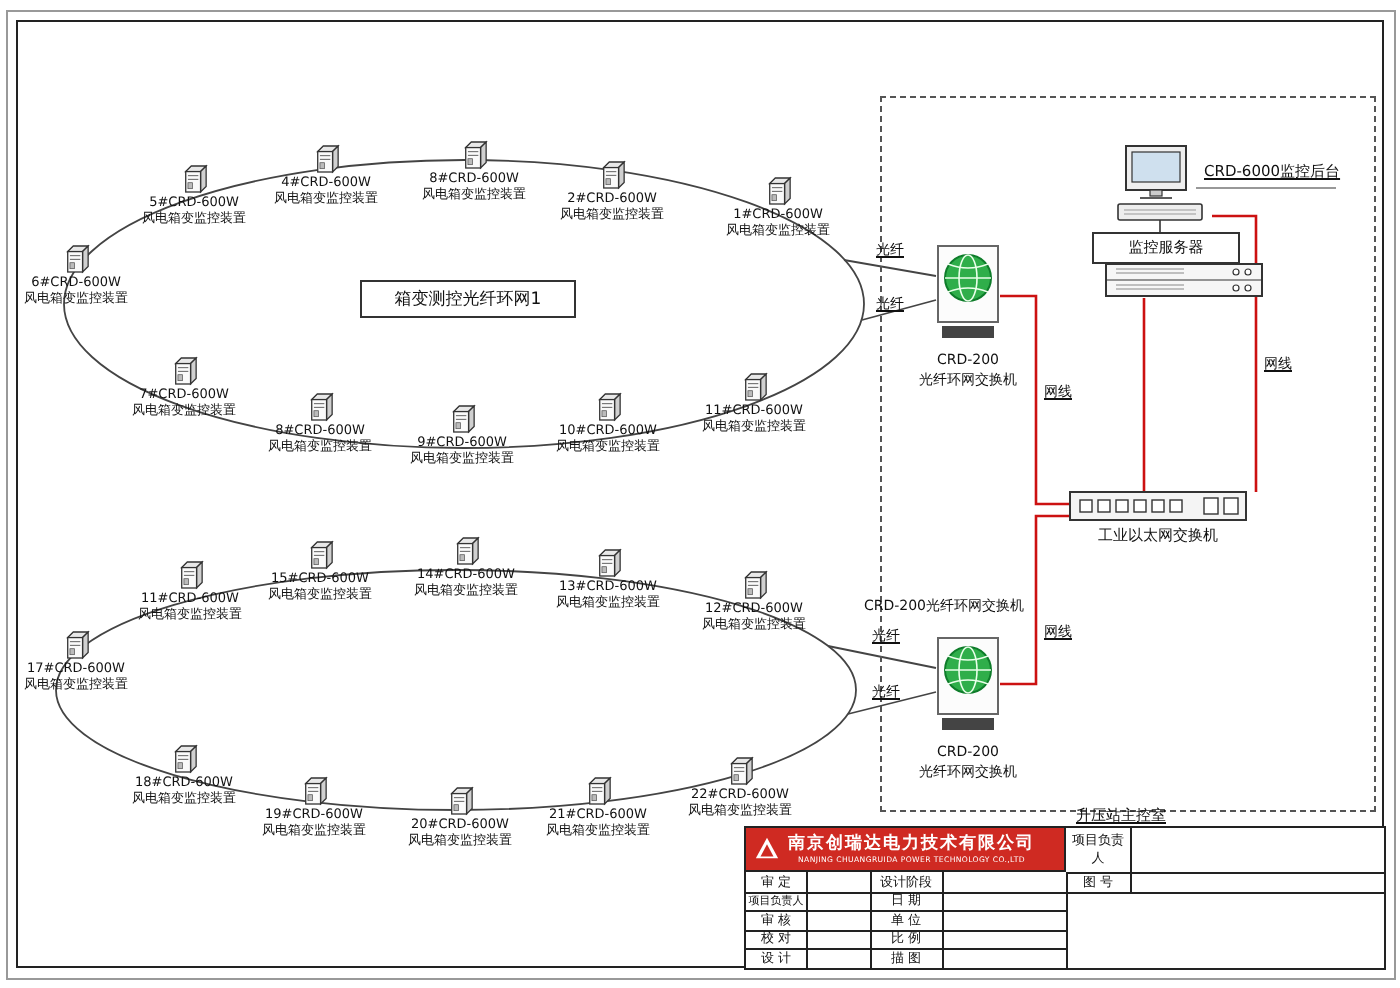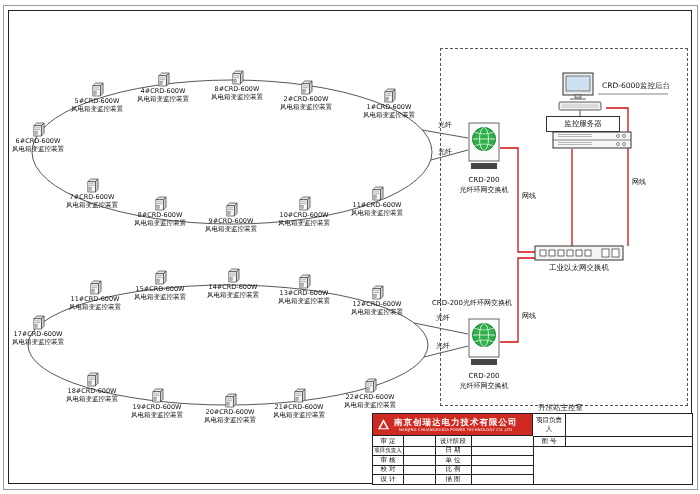--- a/index.html
+++ b/index.html
@@ -6,28 +6,28 @@
   .sheet{position:relative;width:700px;height:494px;background:#fff;
          font-family:"DejaVu Sans",sans-serif;color:#111;overflow:hidden;margin:0 auto;}
   .abs{position:absolute;}
   .frame{position:absolute;left:8px;top:10px;width:682px;height:472px;border:1.3px solid #222;}
   .frame2{position:absolute;left:3px;top:5px;width:693px;height:483px;border:0.5px solid #999;}
   svg.overlay{position:absolute;left:0;top:0;pointer-events:none;}
   .node{position:absolute;width:76px;text-align:center;font-size:6.5px;line-height:7.5px;color:#111;}
   .node svg{display:block;margin:0 auto 1px auto;}
   .ringbox{position:absolute;border:1px solid #333;background:#fff;font-size:8.5px;
            display:flex;align-items:center;justify-content:center;}
-  .slabel{position:absolute;font-size:7px;line-height:8px;}
+  .slabel{position:absolute;font-size:7px;line-height:8px;text-decoration:underline;}
   .dlabel{position:absolute;font-size:7px;line-height:8px;text-align:center;}
   .room{position:absolute;left:440px;top:48px;width:246px;height:356px;border:1px dashed #555;}
   .tb{position:absolute;left:372px;top:413px;width:319px;height:70px;border:1px solid #222;font-size:6.5px;background:#fff;}
   .cell{position:absolute;border-right:1px solid #222;border-bottom:1px solid #222;
         display:flex;align-items:center;justify-content:center;text-align:center;overflow:hidden;}
   .banner{background:#cf2a22;color:#fff;flex-direction:row;gap:4px;justify-content:flex-start;padding-left:4px;box-sizing:border-box;}
-  .banner .cn{font-size:8.5px;font-weight:bold;letter-spacing:1px;line-height:10px;}
+  .banner .cn{font-size:8.5px;font-weight:bold;letter-spacing:1px;line-height:10px;font-family:Liberation Mono, monospace;}
   .banner .en{font-size:3.8px;letter-spacing:0.2px;line-height:5px;}
   .bigtitle{font-size:10px;letter-spacing:3px;}
 </style>
 </head>
 <body>
 
 <div class="sheet">
   <div class="frame2"></div>
   <div class="frame"></div>
 
@@ -217,20 +217,23 @@
       <div>风电箱变监控装置</div>
     </div>
   <div class="node" style="left:332px;top:378px">
       <svg width="13" height="15" viewBox="0 0 14 16">
         <use href="#cab"></use>
       </svg>
       <div>22#CRD-600W</div>
       <div>风电箱变监控装置</div>
     </div>
 
+  <div class="ringbox" style="left:180px;top:140px;width:106px;height:17px">
+      <span>箱变测控光纤环网1</span>
+    </div>
 
   <div class="room"></div>
   <div class="slabel" style="left:538px;top:404px;font-size:7.5px">升压站主控室</div>
 
   <div class="slabel" style="left:438px;top:121px">光纤</div>
   <div class="slabel" style="left:438px;top:148px">光纤</div>
   <div class="slabel" style="left:436px;top:314px">光纤</div>
   <div class="slabel" style="left:436px;top:342px">光纤</div>
 
   <div class="slabel" style="left:522px;top:192px">网线</div>

